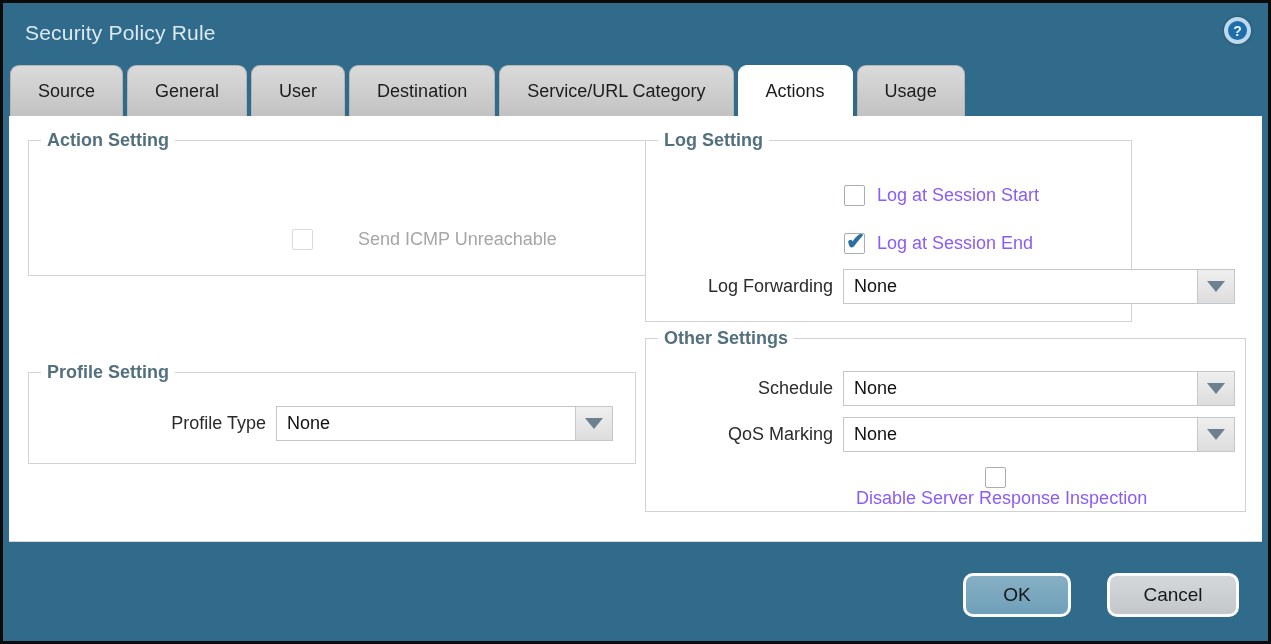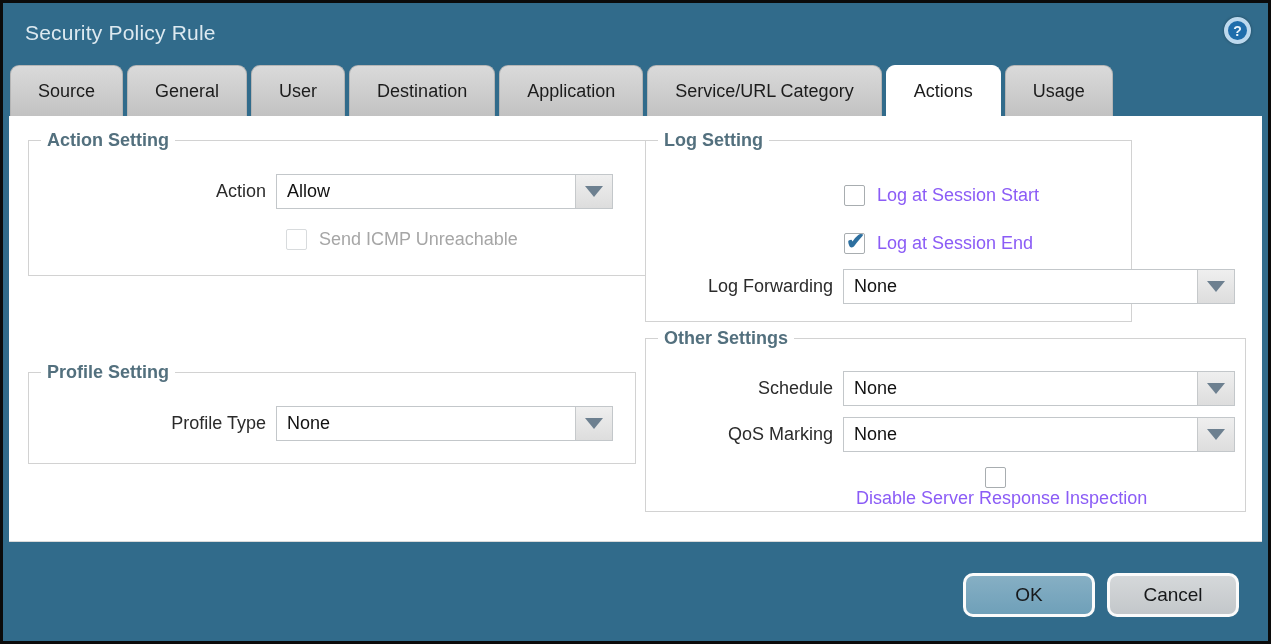--- a/index.html
+++ b/index.html
@@ -111,56 +111,46 @@
   .cb-row.disabled .cb-label{ color:#a6a6a6; }
 
   
   .btn{
     position:absolute; top:570px; height:44px;
     border-radius:10px; border:3px solid #fbfbfb;
     font-family:"Liberation Sans", sans-serif;
     font-size:19px; color:#16181a; cursor:pointer;
     display:flex; align-items:center; justify-content:center;
   }
-  .btn-ok{ left:960px; width:132px; background:linear-gradient(#86afc4, var(--ok-bg,#6fa0b9)); }
+  .btn-ok{ left:960px; width:108px; background:linear-gradient(#86afc4, var(--ok-bg,#6fa0b9)); }
   .btn-cancel{ left:1104px; width:132px; background:linear-gradient(#d5d8da, var(--cancel-bg,#c3c7ca)); }
 </style>
 </head>
 <body>
 
 <div class="window">
 
   <div class="title">Security Policy Rule</div>
   <div class="help-icon">?</div>
 
   <div class="tabbar">
       <div class="tab">Source</div>
       <div class="tab">General</div>
       <div class="tab">User</div>
       <div class="tab">Destination</div>
-      <div class="tab">Application</div>
       <div class="tab">Service/URL Category</div>
       <div class="tab active">Actions</div>
       <div class="tab">Usage</div>
     </div>
 
   <div class="panel">
 
     <fieldset class="group" style="left:19px; top:24px; width:688px; height:136px;">
       <div class="legend">Action Setting</div>
-      <div class="row" style="left:0; top:33px; width:100%;">
-        <span class="lbl" style="width:247px;">Action</span>
-        <div class="dropdown" style="width:337px;">
-          <span class="dd-value">Allow</span>
-          <span class="dd-btn">
-            <span class="dd-arrow"></span>
-          </span>
-        </div>
-      </div>
-      <div class="cb-row disabled" style="left:257px; top:88px;">
+      <div class="cb-row disabled" style="left:263px; top:88px;gap:33px;">
         <span class="checkbox"></span>
         <span class="cb-label">Send ICMP Unreachable</span>
       </div>
     </fieldset>
 
     <fieldset class="group" style="left:19px; top:256px; width:608px; height:92px;">
       <div class="legend">Profile Setting</div>
       <div class="row" style="left:0; top:33px; width:100%;">
         <span class="lbl" style="width:247px;">Profile Type</span>
         <div class="dropdown" style="width:337px;">

